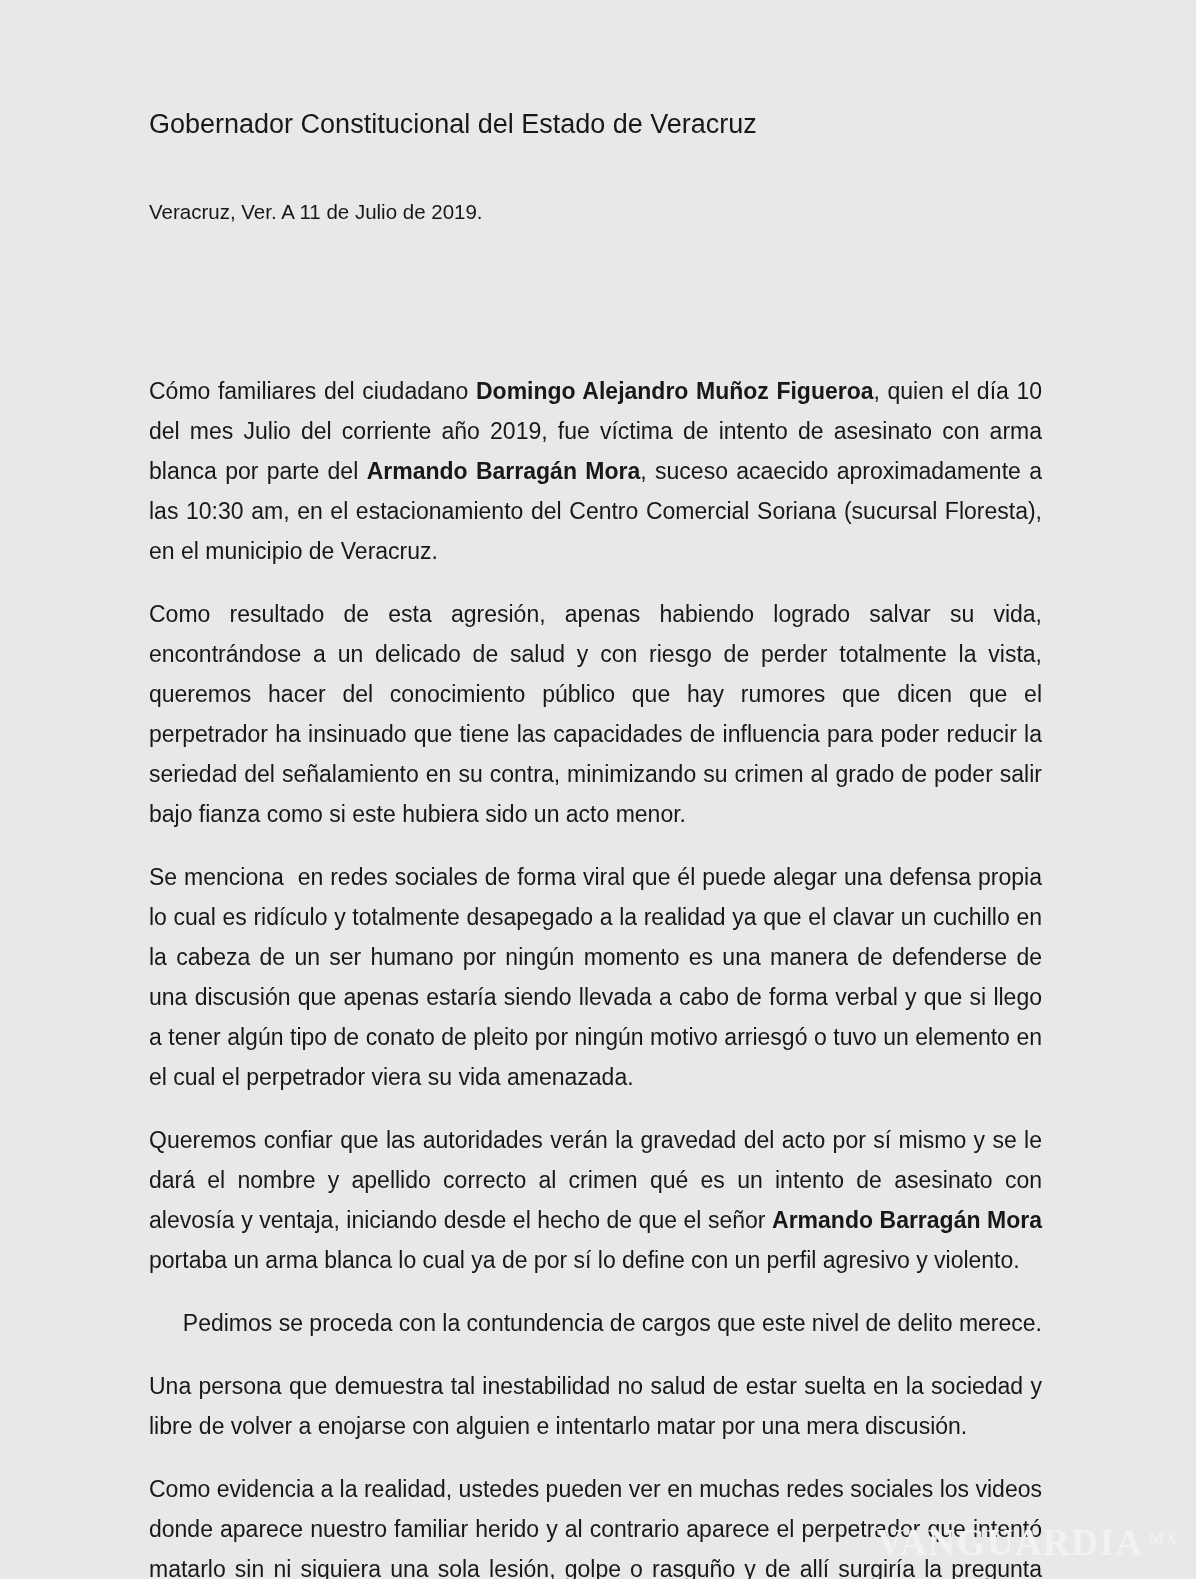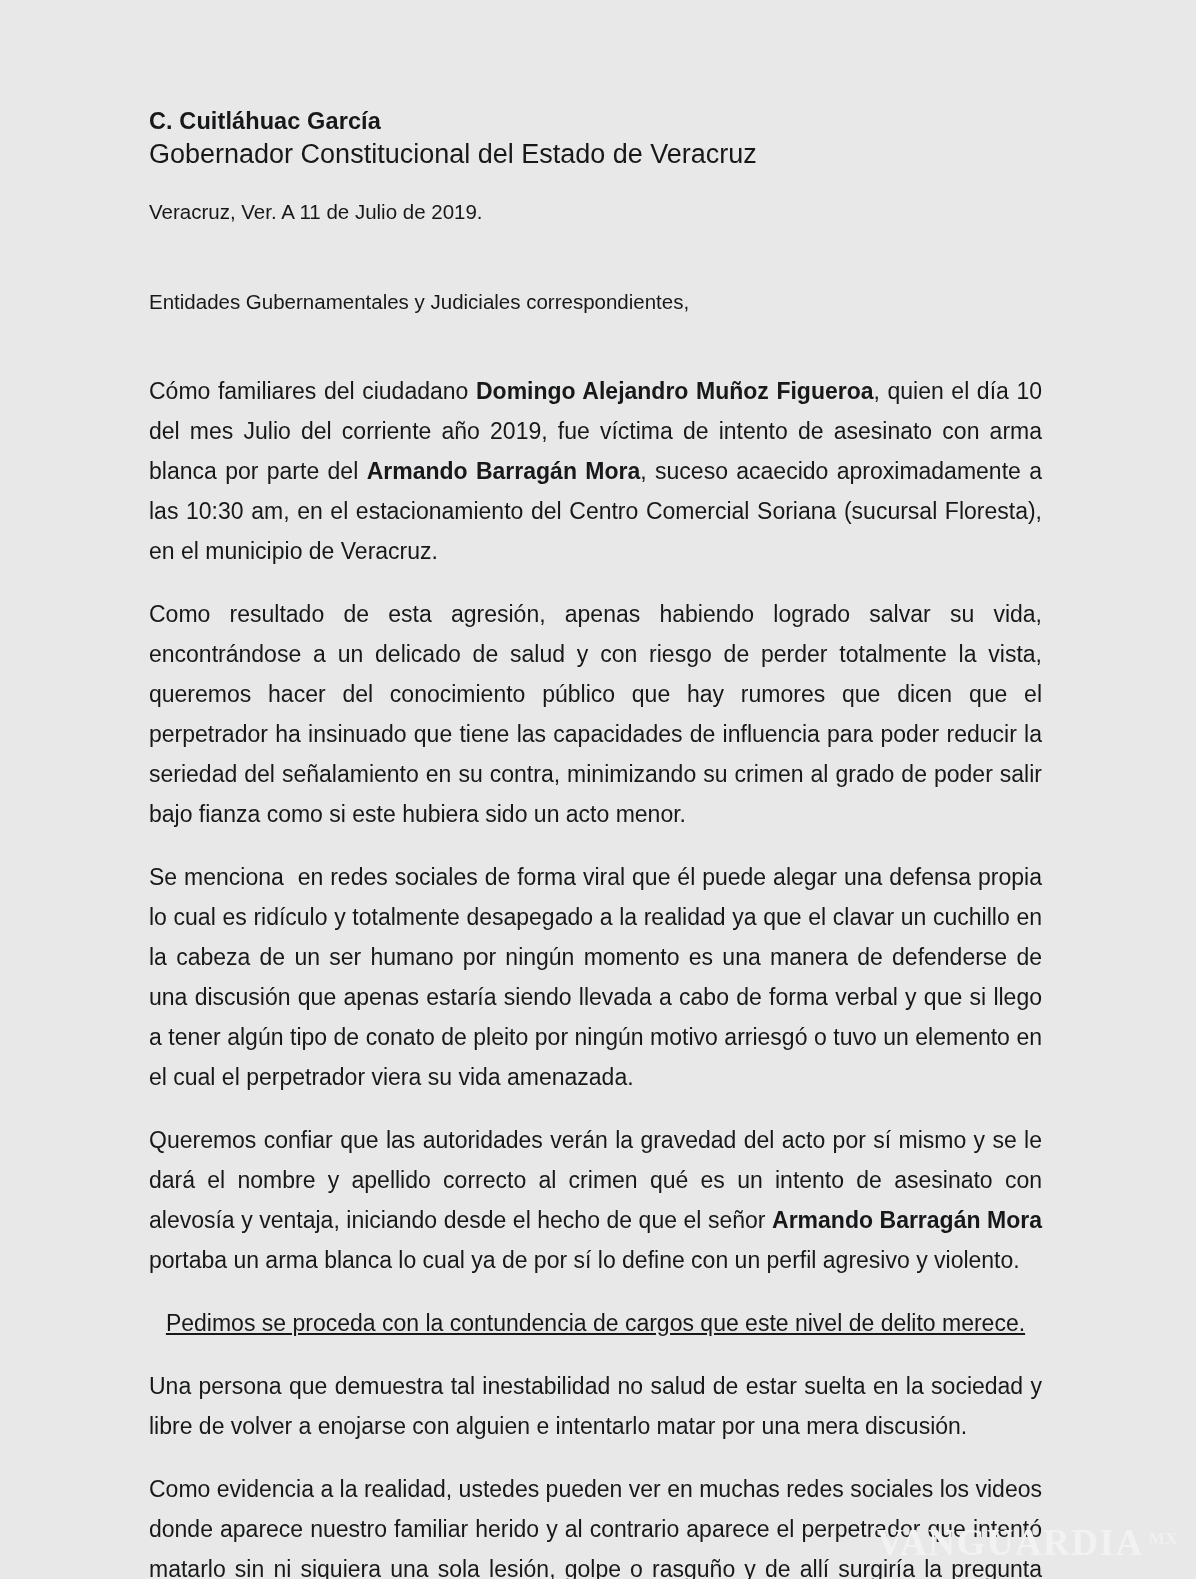--- a/index.html
+++ b/index.html
@@ -92,21 +92,21 @@
     text-align: justify;
     text-justify: inter-word;
     margin: 0 0 23px 0;
     white-space: pre-wrap;
     hyphens: none;
   }
   .para:last-child { margin-bottom: 12px; }
   .para b { font-weight: bold; }
 
   
-  .para.short { text-align: center; text-decoration: underline; }
+  .para.short { text-align: right; }
 
   
   .watermark {
     position: absolute;
     right: 18px;
     bottom: 18px;
     display: flex;
     align-items: baseline;
     opacity: 1;
     pointer-events: none;
@@ -132,30 +132,28 @@
     top: -11px;
   }
 </style>
 </head>
 <body>
 
 <div class="page">
   <div class="sheet">
 
     <div class="letterhead">
-      <p class="recipient-name">C. Cuitláhuac García</p>
       <p class="recipient-title">Gobernador Constitucional del Estado de Veracruz</p>
     </div>
 
     <div class="dateline">
       <span>Veracruz, Ver. A 11 de Julio de 2019.</span>
     </div>
 
     <div class="salutation">
-      <div>Entidades Gubernamentales y Judiciales correspondientes,</div>
     </div>
 
     <div class="body-copy" id="body-copy">
         <p class="para"><span>Cómo familiares del ciudadano </span><b>Domingo Alejandro Muñoz Figueroa</b><span>, quien el día 10 del mes Julio del corriente año 2019, fue víctima de intento de asesinato con arma blanca por parte del </span><b>Armando Barragán Mora</b><span>, suceso acaecido aproximadamente a las 10:30 am, en el estacionamiento del Centro Comercial Soriana (sucursal Floresta), en el municipio de Veracruz.</span></p>
         <p class="para"><span>Como resultado de esta agresión, apenas habiendo logrado salvar su vida, encontrándose a un delicado de salud y con riesgo de perder totalmente la vista, queremos hacer del conocimiento público que hay rumores que dicen que el perpetrador ha insinuado que tiene las capacidades de influencia para poder reducir la seriedad del señalamiento en su contra, minimizando su crimen al grado de poder salir bajo fianza como si este hubiera sido un acto menor.</span></p>
         <p class="para"><span>Se menciona  en redes sociales de forma viral que él puede alegar una defensa propia lo cual es ridículo y totalmente desapegado a la realidad ya que el clavar un cuchillo en la cabeza de un ser humano por ningún momento es una manera de defenderse de una discusión que apenas estaría siendo llevada a cabo de forma verbal y que si llego a tener algún tipo de conato de pleito por ningún motivo arriesgó o tuvo un elemento en el cual el perpetrador viera su vida amenazada.</span></p>
         <p class="para"><span>Queremos confiar que las autoridades verán la gravedad del acto por sí mismo y se le dará el nombre y apellido correcto al crimen qué es un intento de asesinato con alevosía y ventaja, iniciando desde el hecho de que el señor </span><b>Armando Barragán Mora</b><span> portaba un arma blanca lo cual ya de por sí lo define con un perfil agresivo y violento.</span></p>
         <p class="para short"><span>Pedimos se proceda con la contundencia de cargos que este nivel de delito merece.</span></p>
         <p class="para"><span>Una persona que demuestra tal inestabilidad no salud de estar suelta en la sociedad y libre de volver a enojarse con alguien e intentarlo matar por una mera discusión.</span></p>
         <p class="para"><span>Como evidencia a la realidad, ustedes pueden ver en muchas redes sociales los videos donde aparece nuestro familiar herido y al contrario aparece el perpetrador que intentó matarlo sin ni siquiera una sola lesión, golpe o rasguño y de allí surgiría la pregunta lógica, ¿de qué clase de defensa personal pudo haber estado realizando al incrustar un cuchillo a través del ojo de un ser humano?</span></p>

